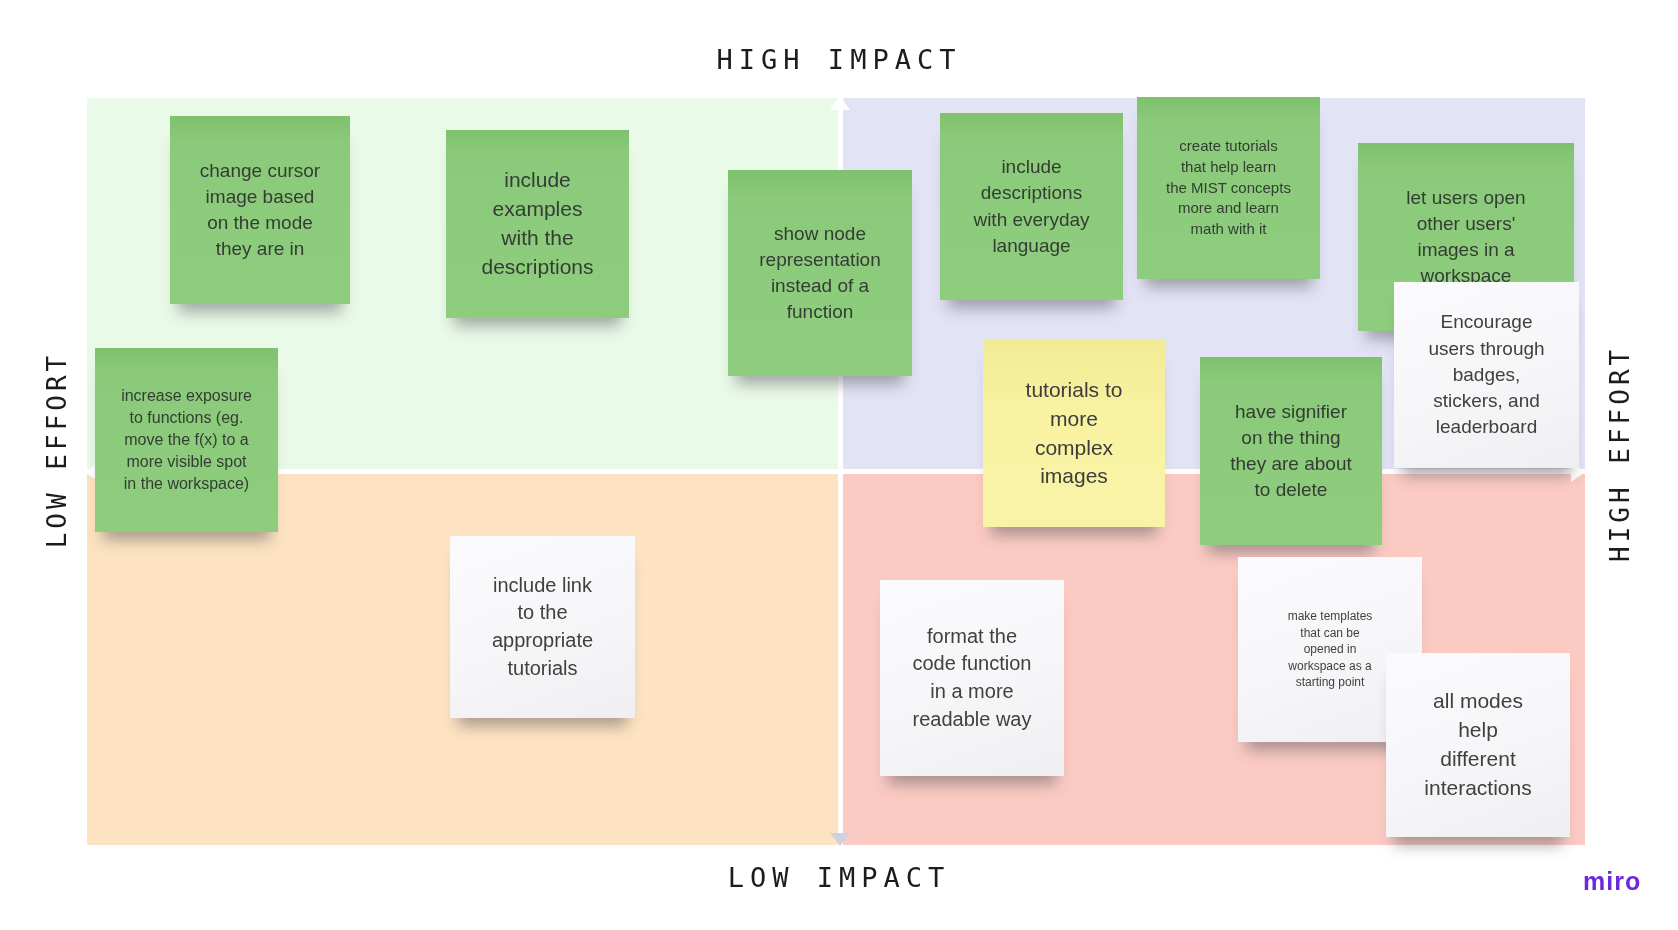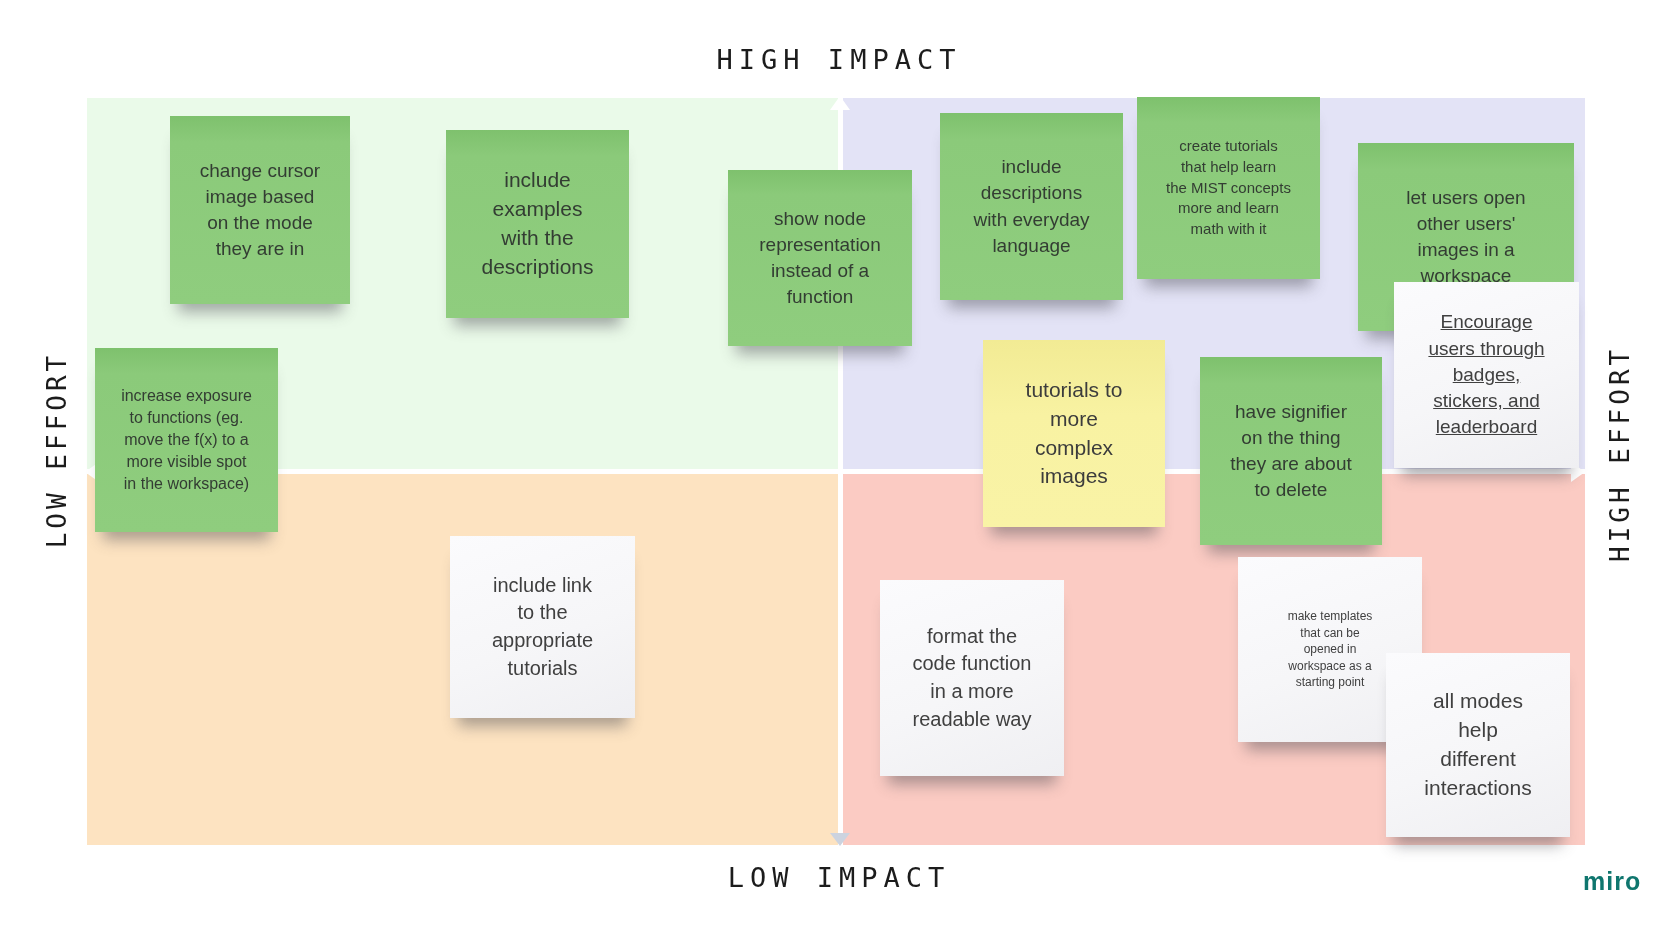--- a/index.html
+++ b/index.html
@@ -39,37 +39,37 @@
     position:absolute;z-index:3;display:flex;align-items:center;justify-content:center;
     padding:10px;box-sizing:border-box;text-align:center;
     box-shadow:0 16px 14px -8px rgba(70,70,80,.45);
   }
   .note-text{white-space:pre-line;line-height:1.38;}
   .note.green{background:linear-gradient(180deg,#7ec16d 0%,#8bca7a 14%,#8fcd7e 100%);color:#333d33;}
   .note.yellow{background:linear-gradient(180deg,#f2eb94 0%,#f8f2a2 40%,#f9f3a6 100%);color:#3c3c3c;}
   .note.gray{background:linear-gradient(160deg,#fbfbfd 0%,#f6f6f8 55%,#efeff2 100%);color:#404040;}
   .n1{left:157px;top:116px;width:180px;height:188px;margin-left:13px;}   .n1 .note-text{font-size:19px;}
   .n2{left:446px;top:130px;width:183px;height:188px;}   .n2 .note-text{font-size:21px;}
-  .n3{left:728px;top:170px;width:184px;height:176px;}   .n3 .note-text{font-size:19px;}
+  .n3{left:728px;top:170px;width:184px;height:206px;}   .n3 .note-text{font-size:19px;}
   .n4{left:940px;top:113px;width:183px;height:187px;}   .n4 .note-text{font-size:19px;}
   .n5{left:1137px;top:97px;width:183px;height:182px;}   .n5 .note-text{font-size:15px;}
   .n6{left:1358px;top:97px;width:216px;height:188px;margin-top:46px;}   .n6 .note-text{font-size:19px;}
-  .n7{left:1394px;top:282px;width:185px;height:186px;}  .n7 .note-text{font-size:19px;text-decoration:underline;}
+  .n7{left:1394px;top:282px;width:185px;height:186px;}  .n7 .note-text{font-size:19px;}
   .n8{left:1200px;top:357px;width:182px;height:188px;}  .n8 .note-text{font-size:19px;}
   .n9{left:983px;top:340px;width:182px;height:187px;}   .n9 .note-text{font-size:21px;}
   .n10{left:95px;top:348px;width:183px;height:184px;}   .n10 .note-text{font-size:16px;}
   .n11{left:450px;top:536px;width:185px;height:182px;}  .n11 .note-text{font-size:20px;}
   .n12{left:728px;top:653px;width:192px;height:190px;}  .n12 .note-text{font-size:15px;}
   .n13{left:880px;top:580px;width:184px;height:196px;}  .n13 .note-text{font-size:20px;}
   .n14{left:1238px;top:557px;width:184px;height:185px;} .n14 .note-text{font-size:12px;}
   .n15{left:1386px;top:653px;width:184px;height:184px;} .n15 .note-text{font-size:21px;}
   
   .watermark{
     position:absolute;left:1583px;top:867px;font-size:25px;font-weight:bold;
-    color:#0f766e;letter-spacing:1px;font-family:"Liberation Sans", sans-serif;
+    color:#6d28d9;letter-spacing:1px;font-family:"Liberation Sans", sans-serif;
   }
 </style>
 </head>
 <body>
 
 <div id="canvas">
 
   <div class="quad quad-tl"></div>
   <div class="quad quad-tr"></div>
   <div class="quad quad-bl"></div>

